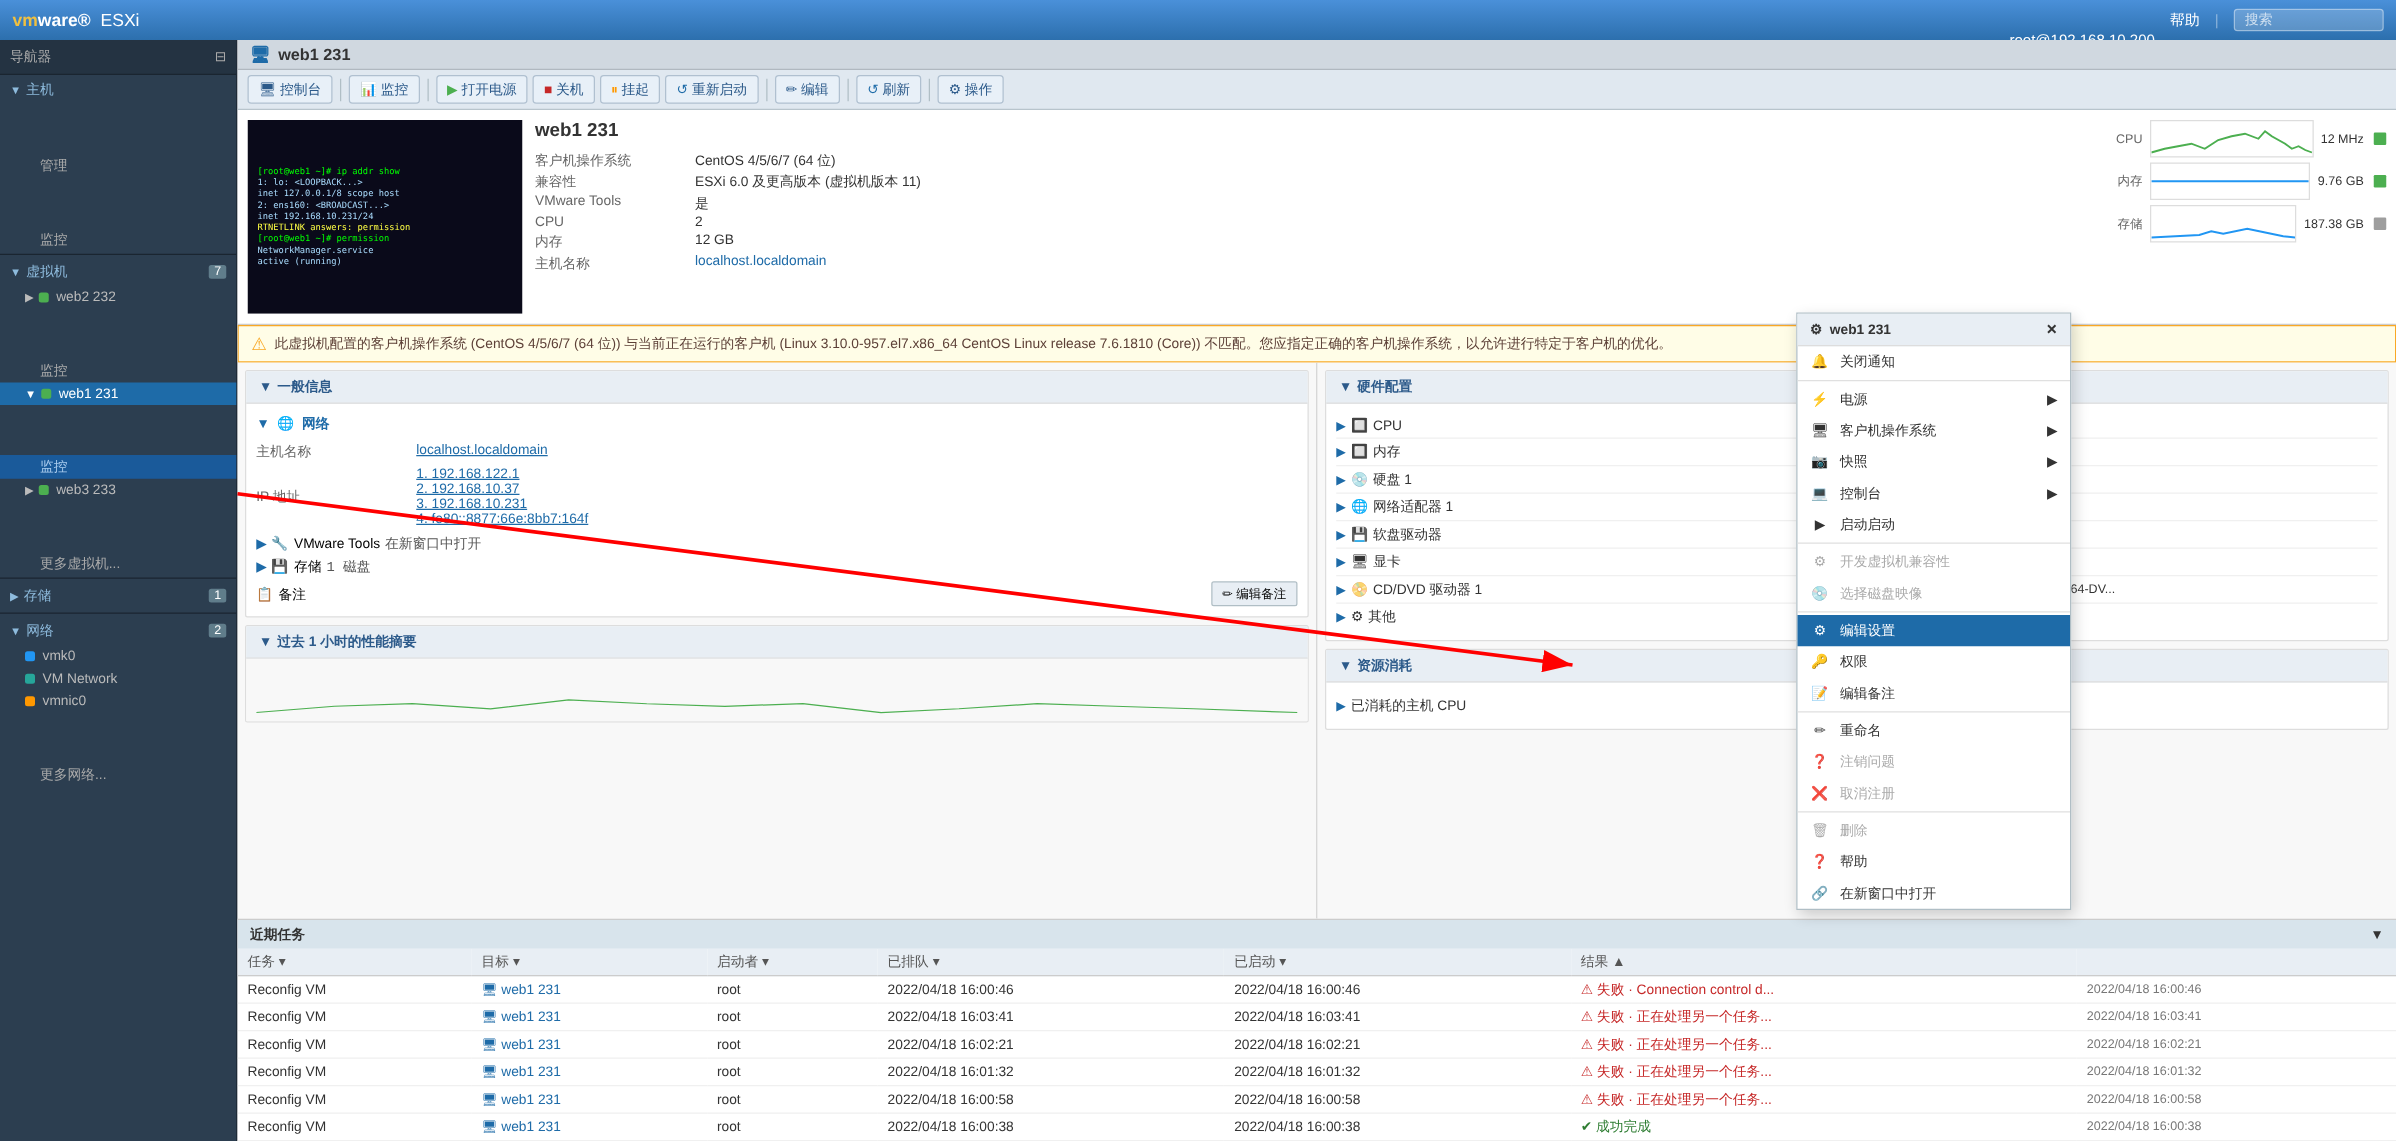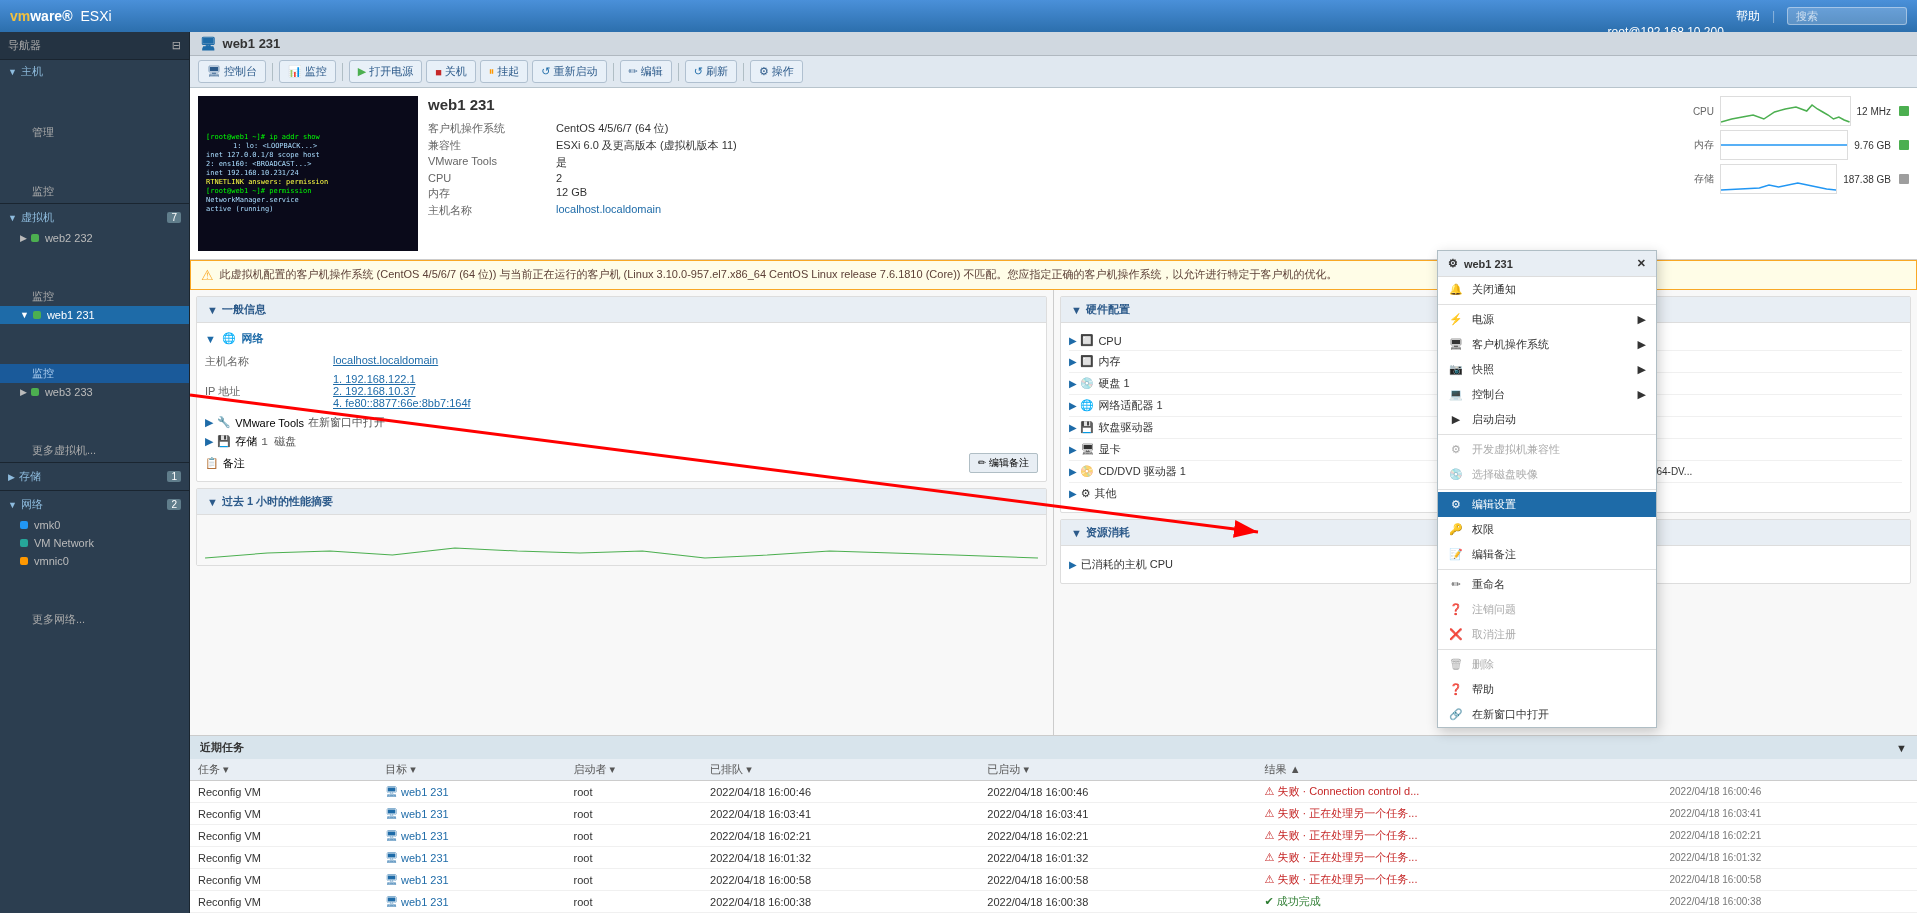--- a/index.html
+++ b/index.html
@@ -304,21 +304,21 @@
       <button class="toolbar-btn">
         <span>⚙</span>
         <span>操作</span>
       </button>
     </div>
 
     <div id="vm-summary">
       <div id="vm-screenshot">
         <div id="vm-screenshot-placeholder">
           <span style="color:#0f0;font-size:7px;">[root@web1 ~]# ip addr show</span>
-          <span style="color:#adf;font-size:7px;margin-left:27px;">1: lo: &lt;LOOPBACK...&gt;</span>
+          <span style="color:#adf;font-size:7px;">1: lo: &lt;LOOPBACK...&gt;</span>
           <span style="color:#adf;font-size:7px;">  inet 127.0.0.1/8 scope host</span>
           <span style="color:#adf;font-size:7px;">2: ens160: &lt;BROADCAST...&gt;</span>
           <span style="color:#adf;font-size:7px;">  inet 192.168.10.231/24</span>
           <span style="color:#ff4;font-size:7px;">RTNETLINK answers: permission</span>
           <span style="color:#0f0;font-size:7px;">[root@web1 ~]# permission</span>
           <span style="color:#adf;font-size:7px;">NetworkManager.service</span>
           <span style="color:#adf;font-size:7px;">active (running)</span>
         </div>
       </div>
       <div id="vm-info">
@@ -397,20 +397,21 @@
             </div>
             <div class="info-grid">
               <span class="info-grid-label">主机名称</span>
               <span class="info-grid-value">
                 <a href="#">localhost.localdomain</a>
               </span>
               <span class="info-grid-label">IP 地址</span>
               <div class="info-grid-value">
                 <div><a href="#" style="color:#1e6ba8;">1. 192.168.122.1</a></div>
                 <div><a href="#" style="color:#1e6ba8;">2. 192.168.10.37</a></div>
+                <div><a href="#" style="color:#1e6ba8;">3. 192.168.10.231</a></div>
                 <div><a href="#" style="color:#1e6ba8;">4. fe80::8877:66e:8bb7:164f</a></div>
               </div>
             </div>
             <div style="margin-top:6px; display:flex; align-items:center; gap:4px; font-size:11px;">
               <span style="color:#1e6ba8;cursor:pointer;">▶</span>
               <span>🔧</span>
               <span>VMware Tools</span>
               <span style="color:#555;">在新窗口中打开</span>
             </div>
             <div style="margin-top:4px; display:flex; align-items:center; gap:4px; font-size:11px;">

